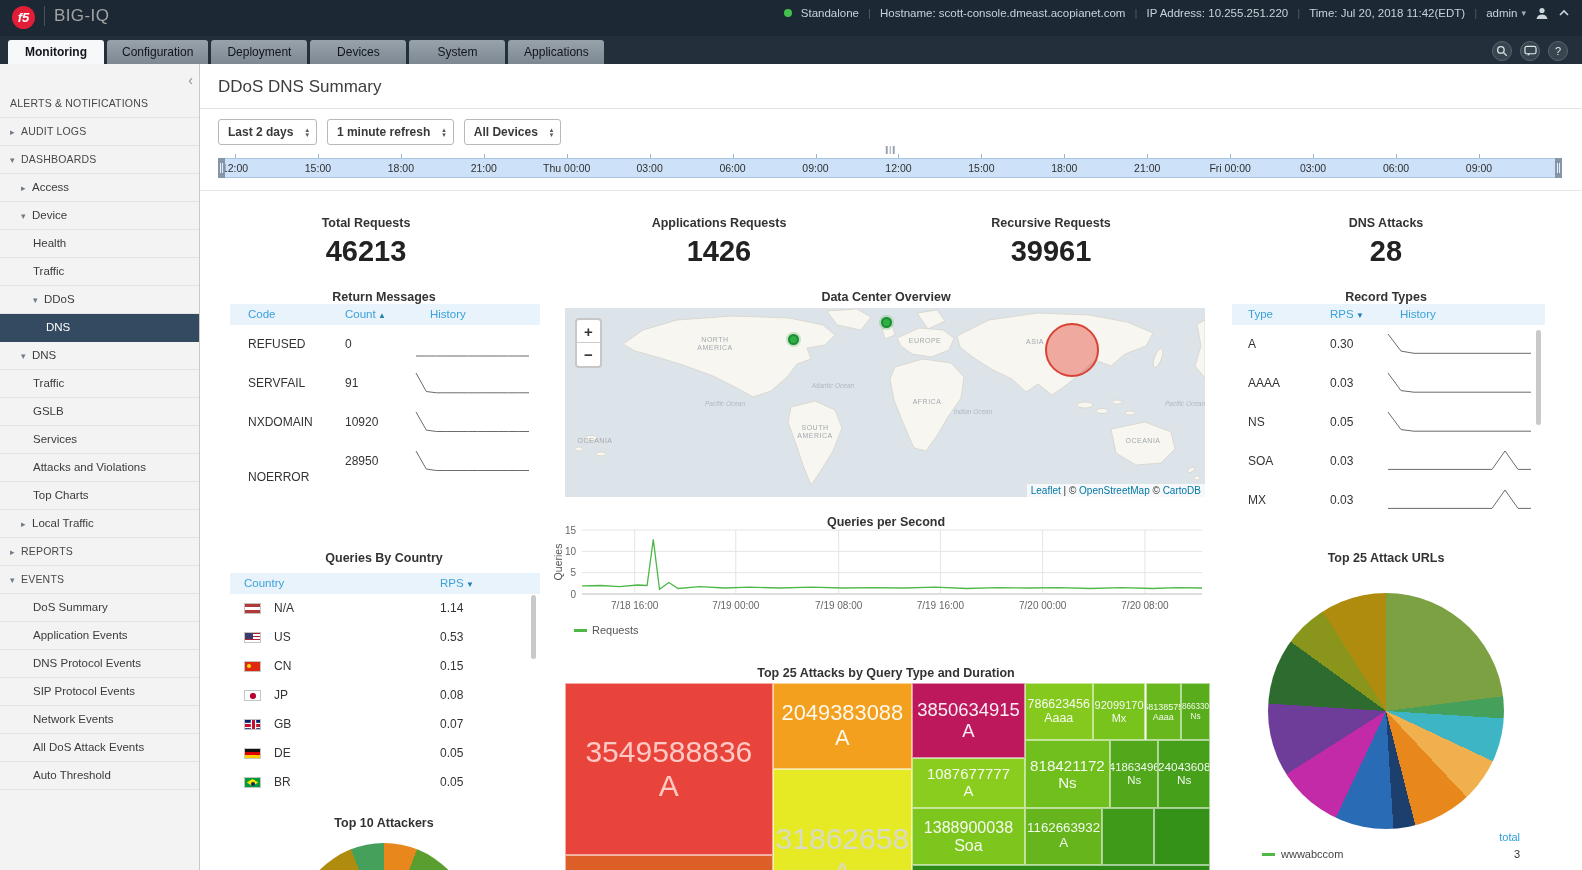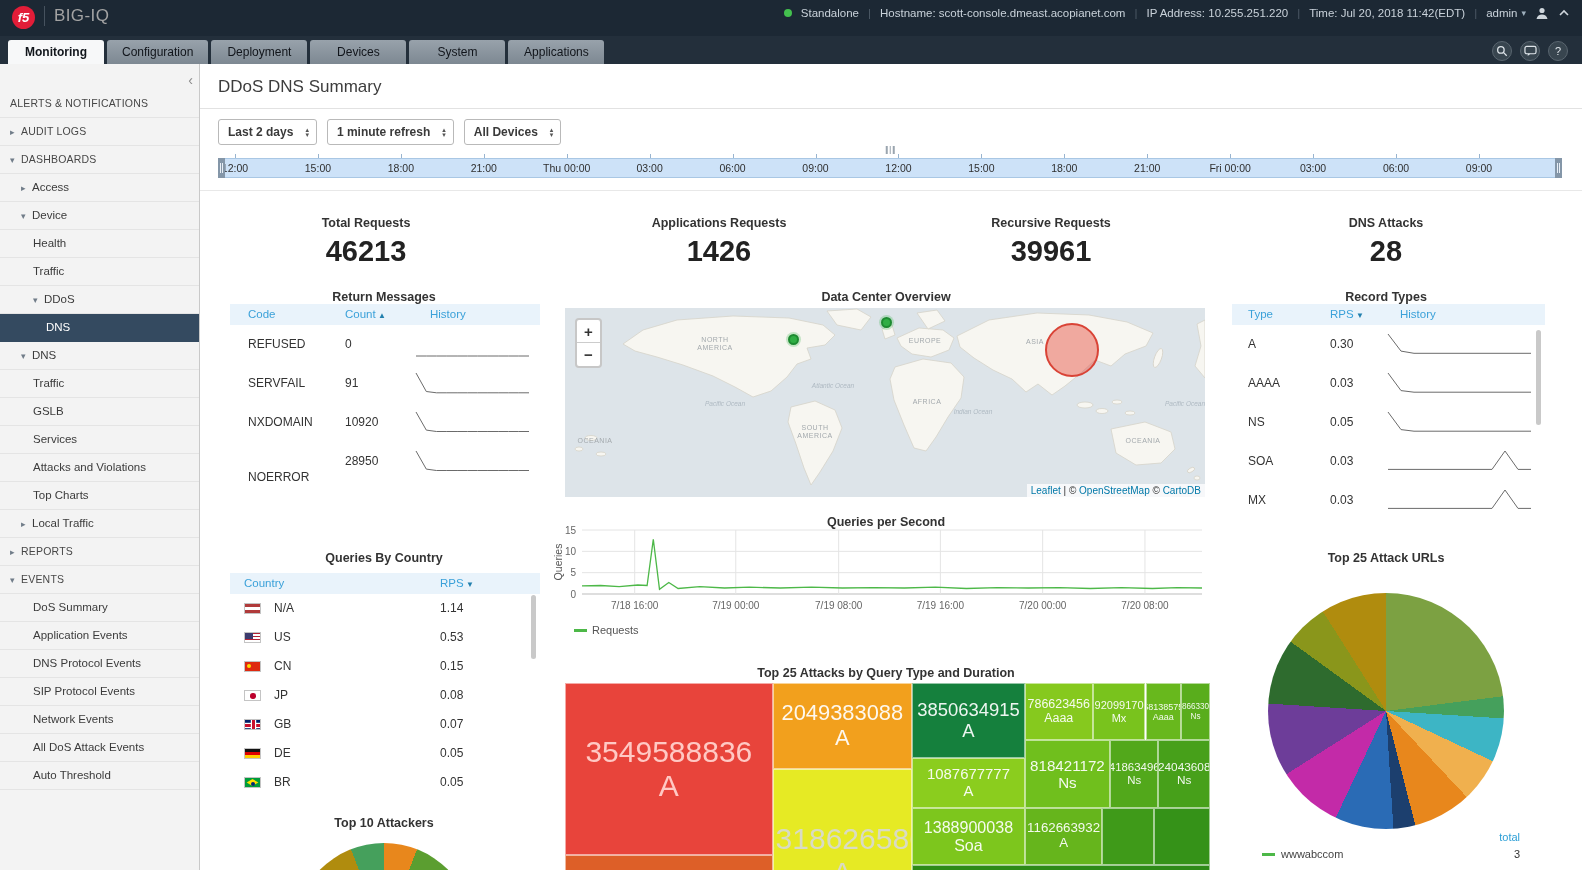--- a/index.html
+++ b/index.html
@@ -525,21 +525,21 @@
       <div class="tm-cell" style="left: 0%; top: 0%; width: 32.2%; height: 66%; background: rgb(232, 68, 59);">
         <div class="tm-label" style="font-size: 30px; color: rgb(255, 201, 196);">3549588836<br>A</div>
       </div>
       <div class="tm-cell" style="left: 0%; top: 66%; width: 32.2%; height: 34%; background: rgb(221, 95, 40);"></div>
       <div class="tm-cell" style="left: 32.2%; top: 0%; width: 21.6%; height: 33%; background: rgb(242, 160, 29);">
         <div class="tm-label" style="font-size: 21.8666px; color: rgba(255, 255, 255, 0.92);">2049383088<br>A</div>
       </div>
       <div class="tm-cell" style="left: 32.2%; top: 33%; width: 21.6%; height: 67%; background: rgb(230, 234, 36);">
         <div class="tm-label" style="font-size: 30px; color: rgb(217, 219, 195);">2318626586<br>A</div>
       </div>
-      <div class="tm-cell" style="left: 53.8%; top: 0%; width: 17.5%; height: 29%; background: #15803d;">
+      <div class="tm-cell" style="left: 53.8%; top: 0%; width: 17.5%; height: 29%; background: #be185d;">
         <div class="tm-label" style="font-size: 18.4508px; color: rgba(255, 255, 255, 0.92);">3850634915<br>A</div>
       </div>
       <div class="tm-cell" style="left: 71.3%; top: 0%; width: 10.5%; height: 22%; background: rgb(134, 201, 30);">
         <div class="tm-label" style="font-size: 12.4481px; color: rgba(255, 255, 255, 0.92);">786623456<br>Aaaa</div>
       </div>
       <div class="tm-cell" style="left: 81.8%; top: 0%; width: 8.2%; height: 22%; background: rgb(121, 195, 29);">
         <div class="tm-label" style="font-size: 11.0006px; color: rgba(255, 255, 255, 0.92);">2920991709<br>Mx</div>
       </div>
       <div class="tm-cell" style="left: 90%; top: 0%; width: 5.5%; height: 22%; background: rgb(104, 184, 29);">
         <div class="tm-label" style="font-size: 9.00926px; color: rgba(255, 255, 255, 0.92);">3581385756<br>Aaaa</div>

